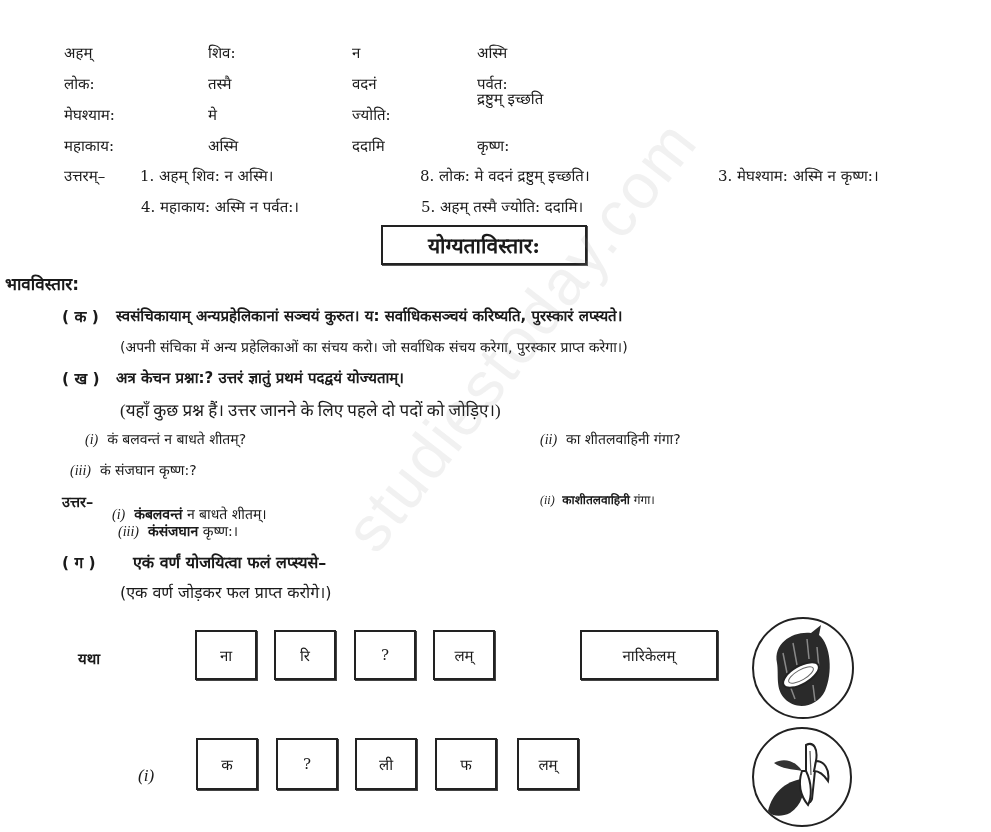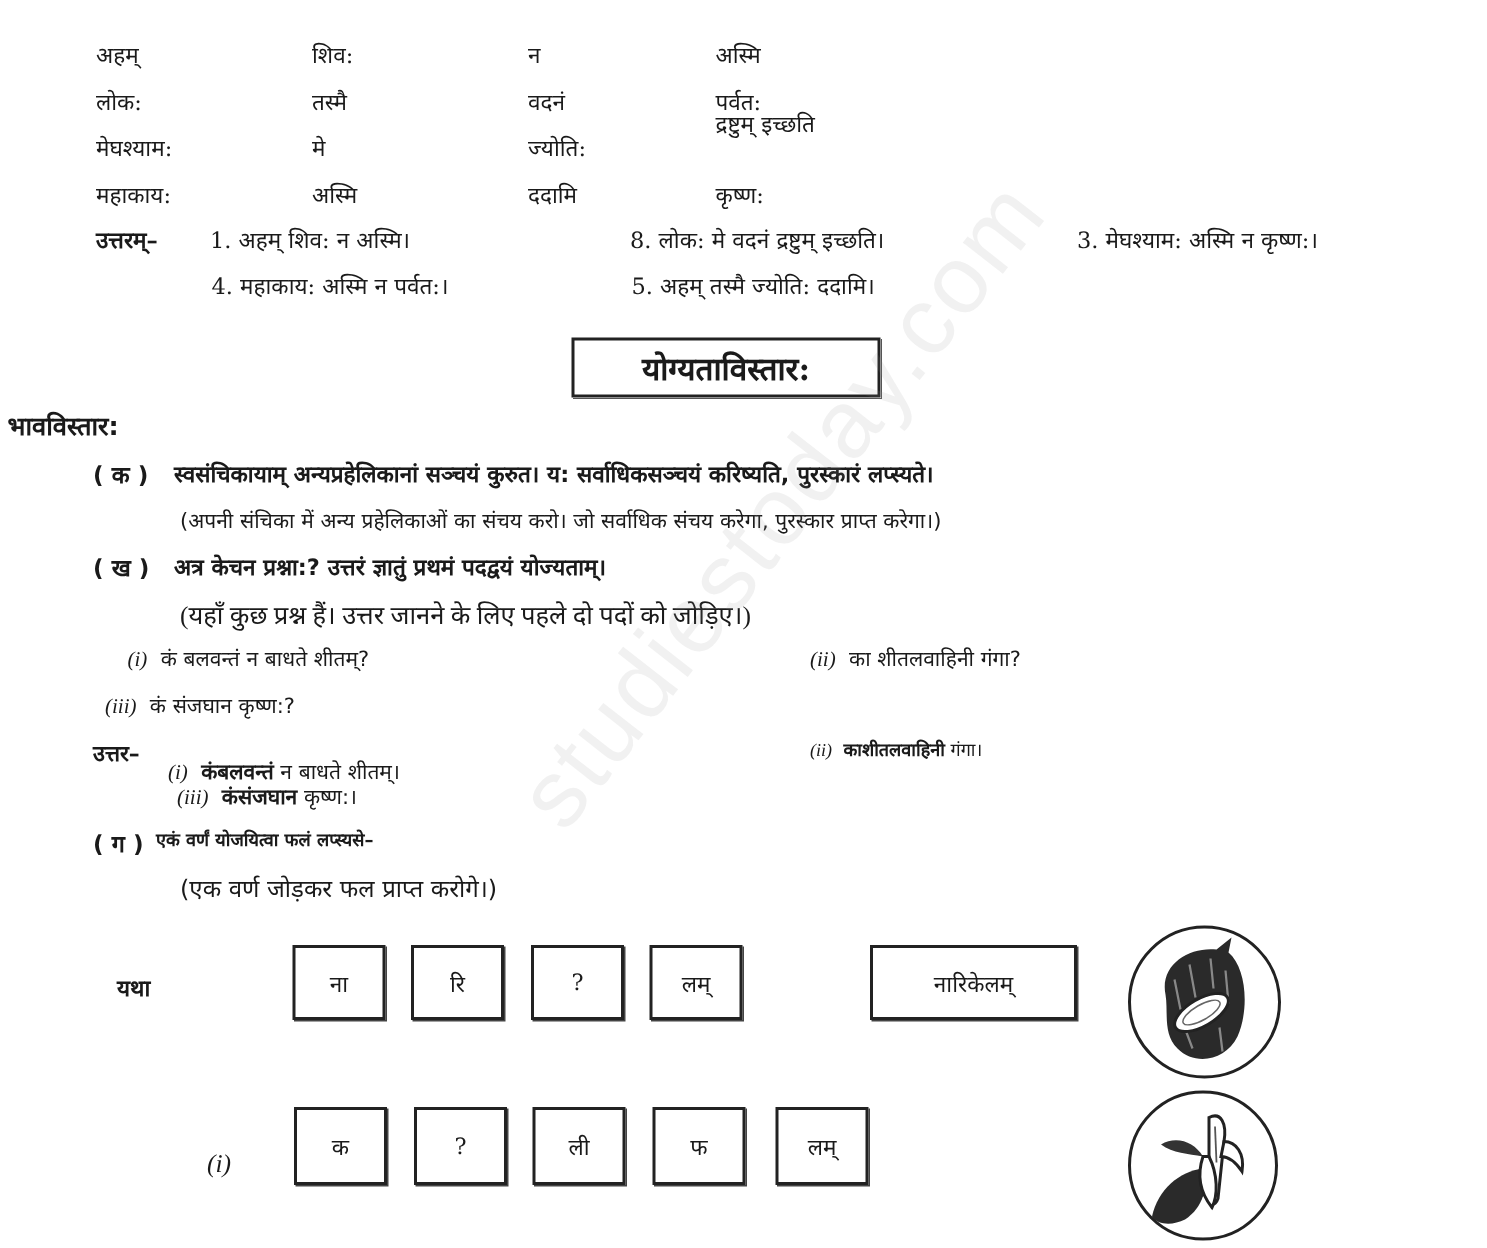--- a/index.html
+++ b/index.html
@@ -2,23 +2,23 @@
 <html><head>
   <meta charset="utf-8">
   <style>
     html, body { margin:0; padding:0; background:#ffffff; }
     body {
       width:991px; height:832px; position:relative; overflow:hidden;
       font-family:"DejaVu Serif", "Liberation Serif", serif;
       color:#1a1a1a;
     }
     .abs { position:absolute; white-space:nowrap; }
-    .t { font-size:15px; line-height:20px; }
+    .t { font-size:15px; line-height:20px;margin-top:16px; }
     .b { font-weight:bold; font-family:"DejaVu Sans", "Liberation Sans", sans-serif; font-size:15.5px; }
-    .bt { font-weight:bold;text-align:center; }
+    .bt { font-weight:normal;text-align:center; }
     .h1box {
       position:absolute; left:381px; top:225px; width:206px; height:40px;
       border:2px solid #222; box-sizing:border-box;
       display:flex; align-items:center; justify-content:center;
       font-size:21px; font-weight:bold;
       box-shadow:1px 1px 0 #555;
     }
     .sec { font-size:17px; font-weight:bold; font-family:"DejaVu Sans","Liberation Sans",sans-serif;text-align:center; }
     .box {
       position:absolute; border:2px solid #222; box-sizing:border-box;
@@ -110,21 +110,21 @@
     <b>काशीतलवाहिनी</b><span> गंगा।</span>
   </div>
   <div class="abs" style="left:118px;top:521px;font-size:14px;font-family:'DejaVu Sans','Liberation Sans',sans-serif">
     <span class="roman">(iii)</span>&nbsp;
     <b>कंसंजघान</b><span> कृष्ण:।</span>
   </div>
 </div>
 
 <div>
   <div class="abs b" style="left:62px;top:551px">( ग )</div>
-  <div class="abs b" style="left:104px;top:551px;font-size:12px">एकं वर्णं योजयित्वा फलं लप्स्यसे–</div>
+  <div class="abs b" style="left:133px;top:551px;font-size:16px">एकं वर्णं योजयित्वा फलं लप्स्यसे–</div>
   <div class="abs" style="left:120px;top:581px;font-family:'DejaVu Sans','Liberation Sans',sans-serif;font-size:16px">(एक वर्ण जोड़कर फल प्राप्त करोगे।)</div>
 
   <div class="abs b" style="left:78px;top:648px;font-size:15px">यथा</div>
   <div class="box" style="left:195px;top:630px;width:62px;height:50px">ना</div>
   <div class="box" style="left:274px;top:630px;width:62px;height:50px">रि</div>
   <div class="box" style="left:354px;top:630px;width:62px;height:50px">?</div>
   <div class="box" style="left:433px;top:630px;width:62px;height:50px">लम्</div>
   <div class="box" style="left:580px;top:630px;width:138px;height:50px">नारिकेलम्</div>
   <div class="circle" style="left:752px;top:617px;width:102px;height:102px">
     <svg width="80" height="90" viewBox="0 0 80 90">

